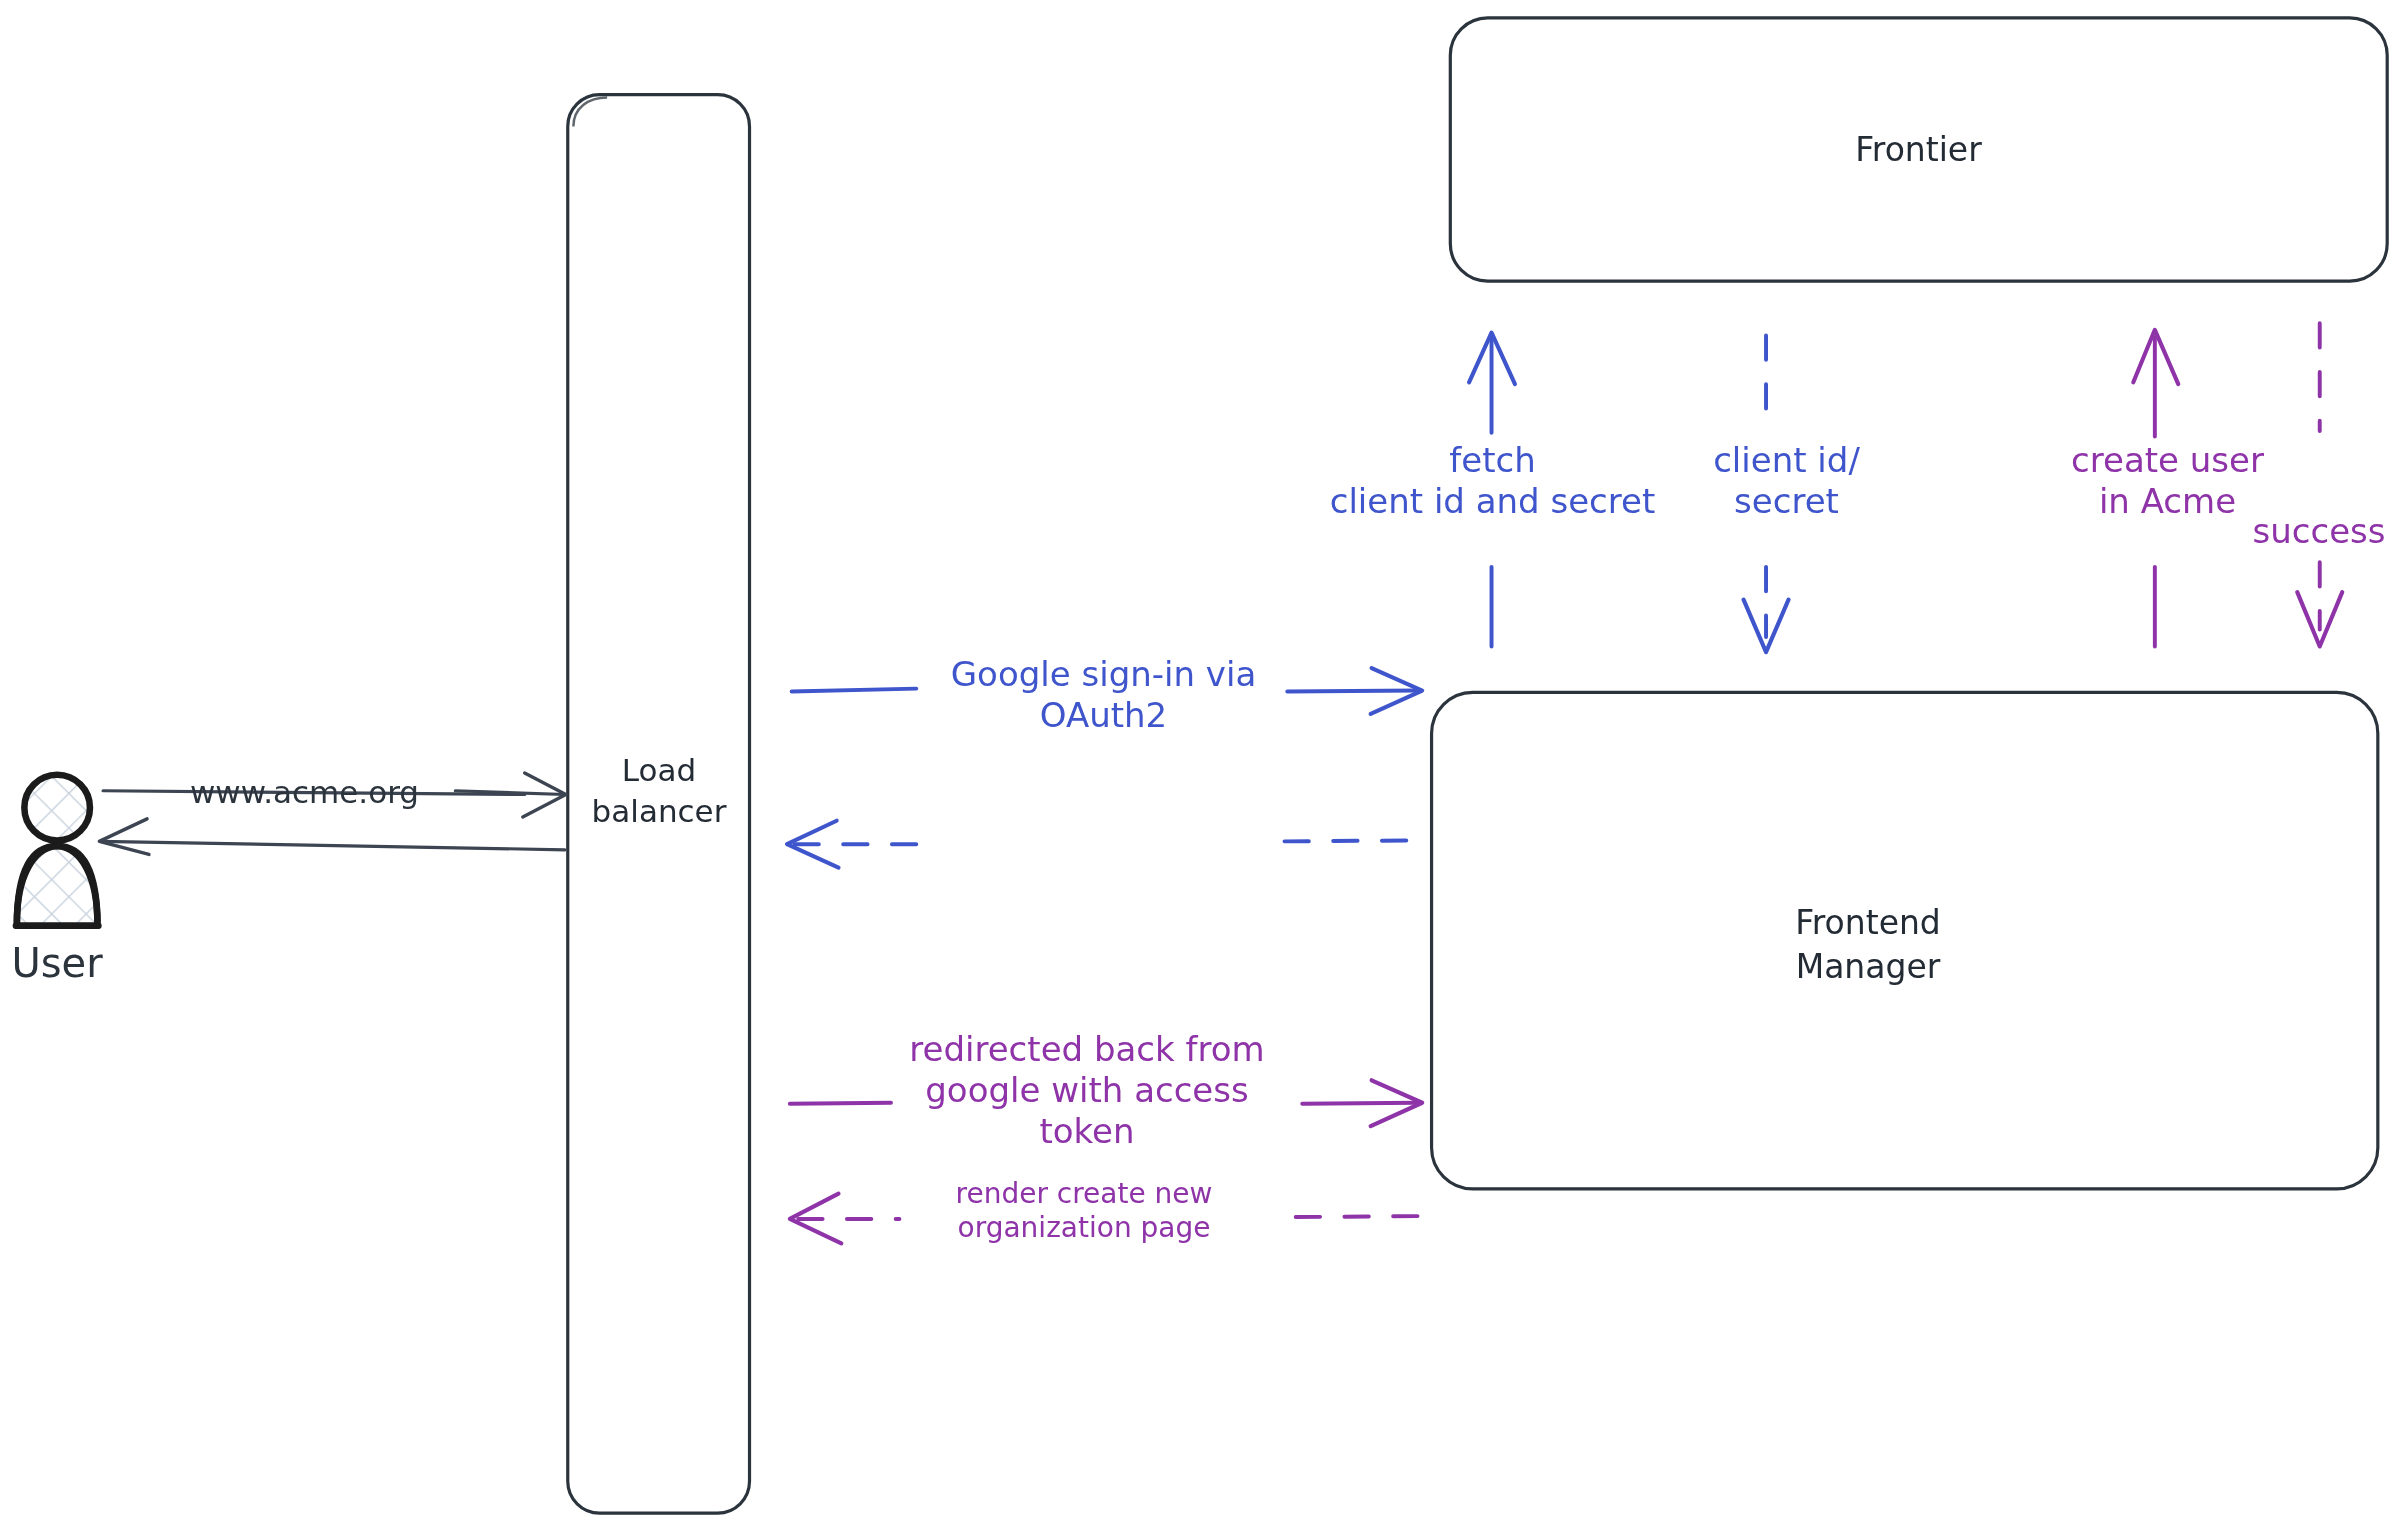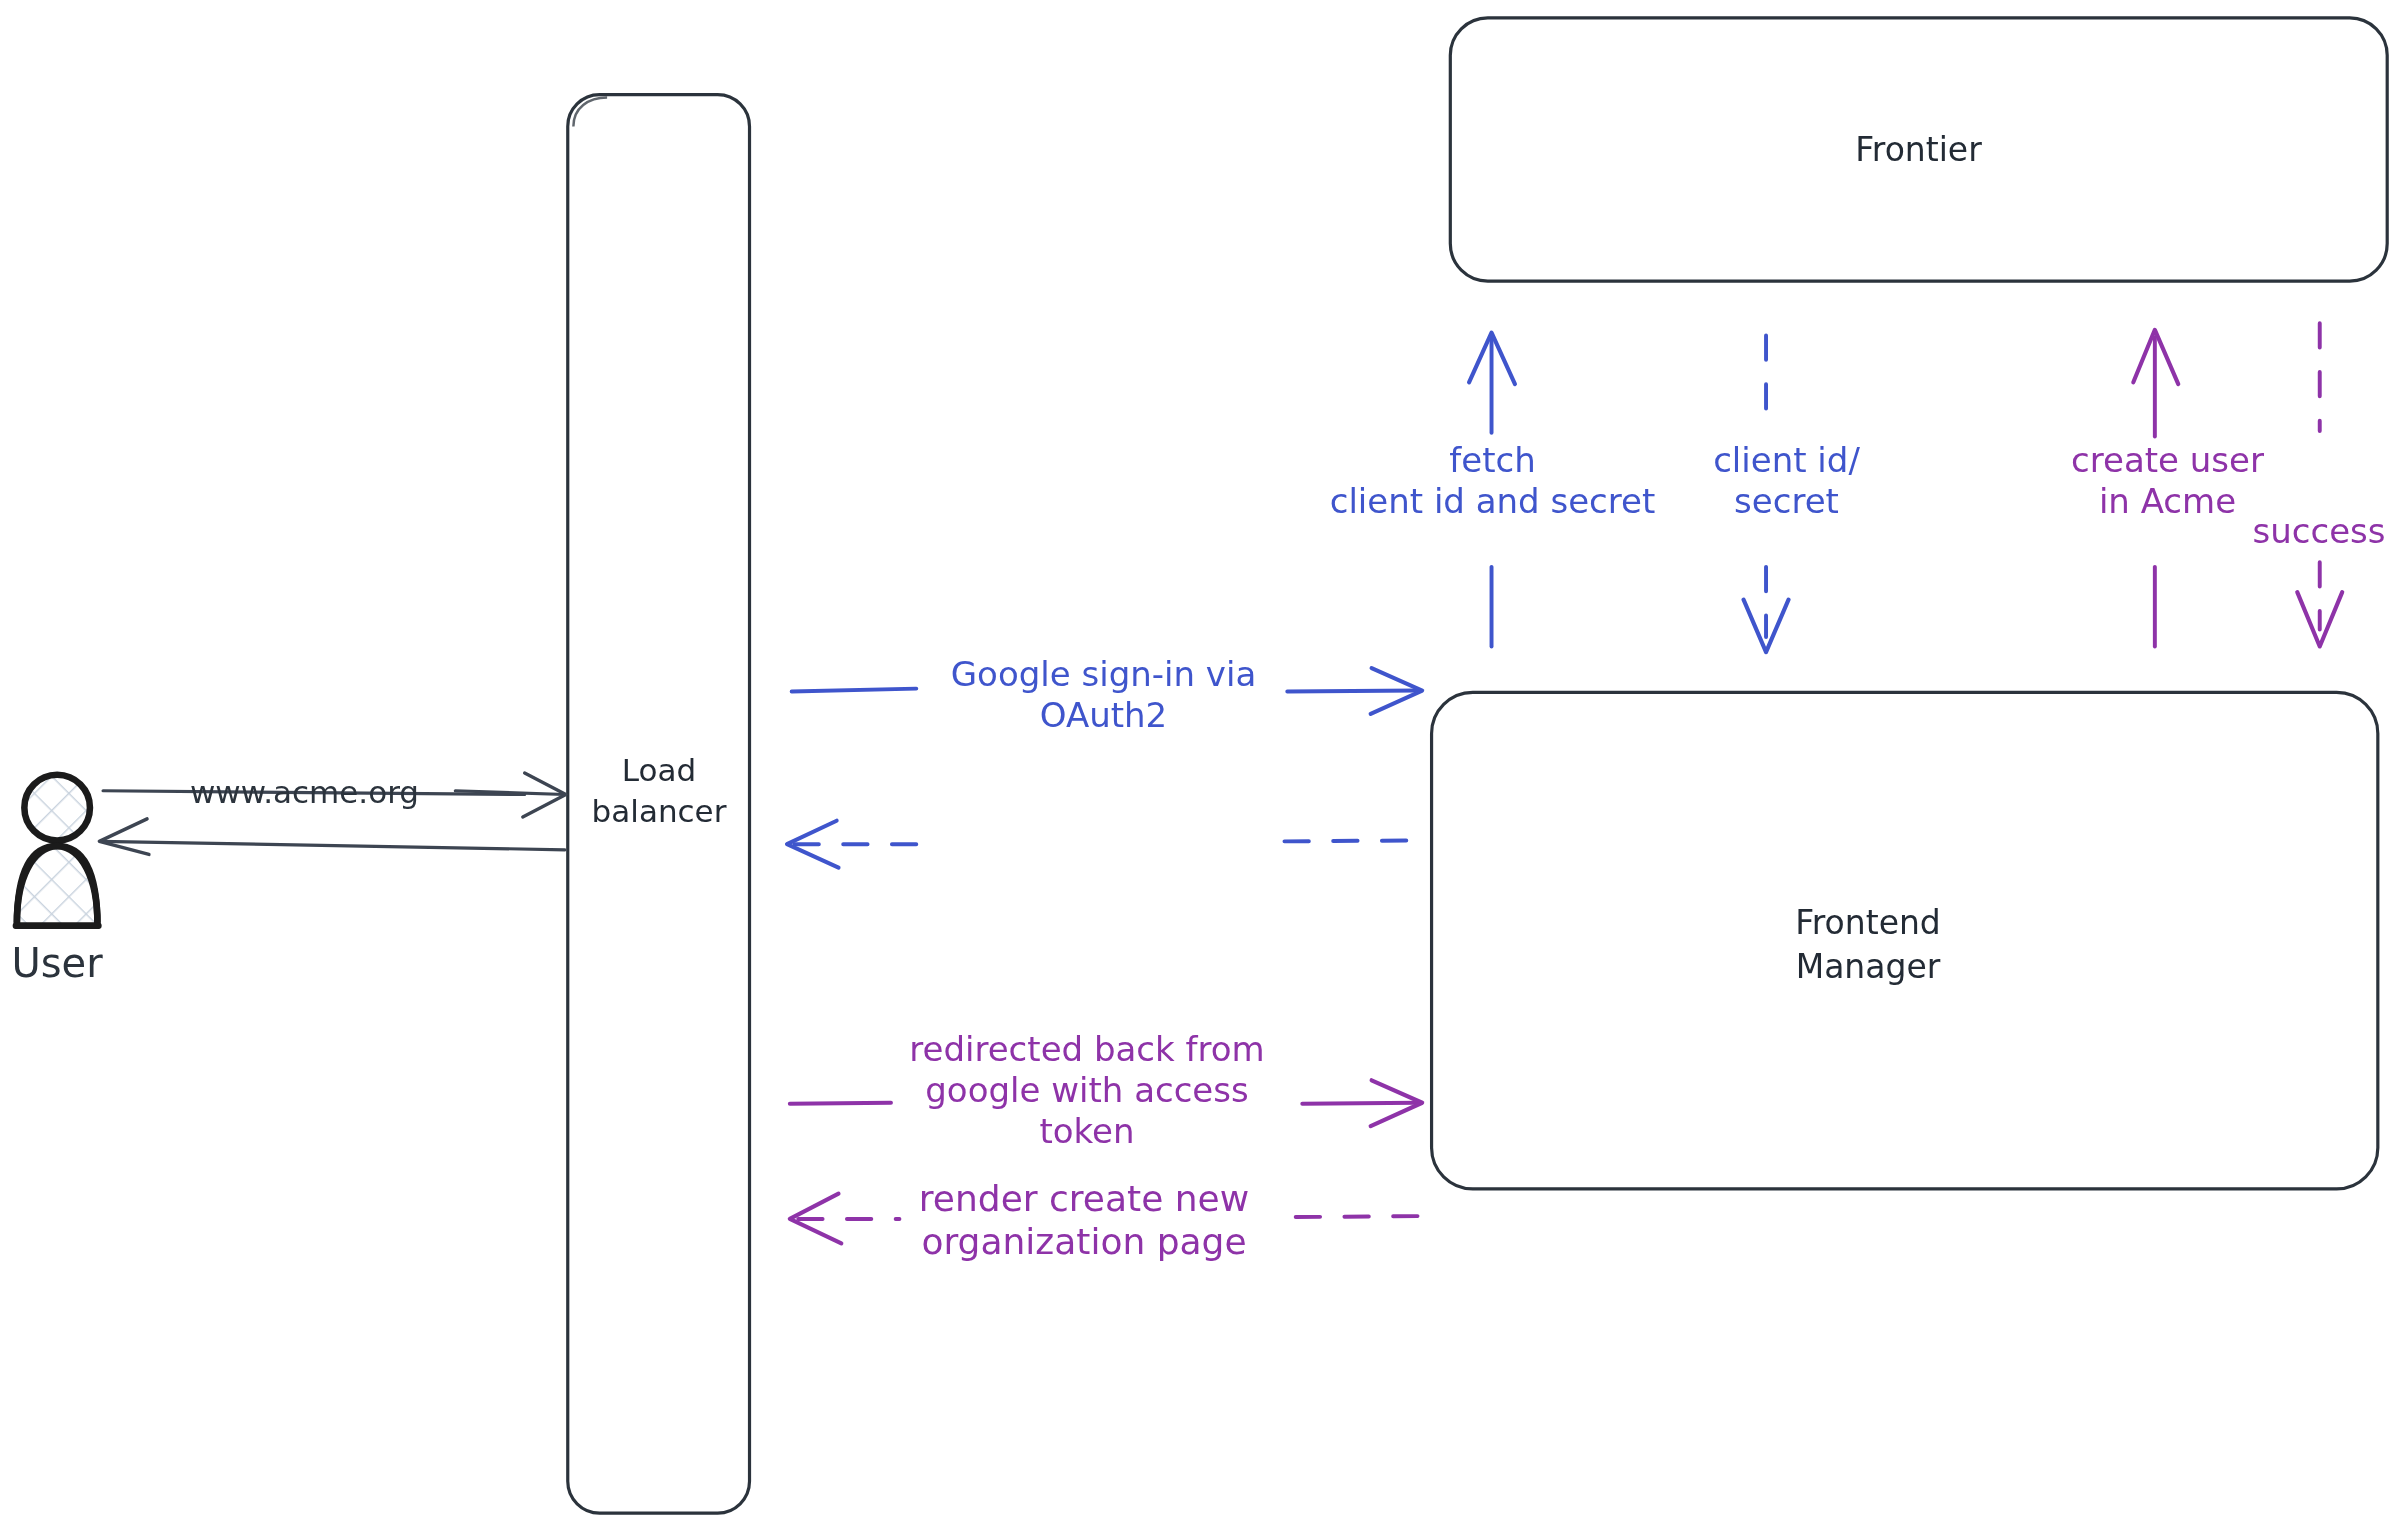--- a/index.html
+++ b/index.html
@@ -153,21 +153,21 @@
   <div class="edge-label lbl-dark" style="left:150px; top:774px; width:309px; font-size:31px;">www.acme.org</div>
 
   <div class="edge-label lbl-blue" style="left:888px; top:646px; width:431px; font-size:34px;margin-top:8px;">Google sign-in via
 OAuth2</div>
 
 
   <div class="edge-label lbl-purple" style="left:867px; top:1029px; width:440px; font-size:34px;">redirected back from
 google with access
 token</div>
 
-  <div class="edge-label lbl-purple" style="left:871px; top:1177px; width:426px; font-size:36px;">render create new
+  <div class="edge-label lbl-purple" style="left:871px; top:1177px; width:426px; font-size:28px;">render create new
 organization page</div>
 
   <div class="edge-label lbl-blue" style="left:1291px; top:440px; width:403px; font-size:34px;">fetch
 client id and secret</div>
 
   <div class="edge-label lbl-blue" style="left:1686px; top:440px; width:201px; font-size:34px;">client id/
 secret</div>
 
   <div class="edge-label lbl-purple" style="left:2041px; top:440px; width:253px; font-size:34px;">create user
 in Acme</div>

